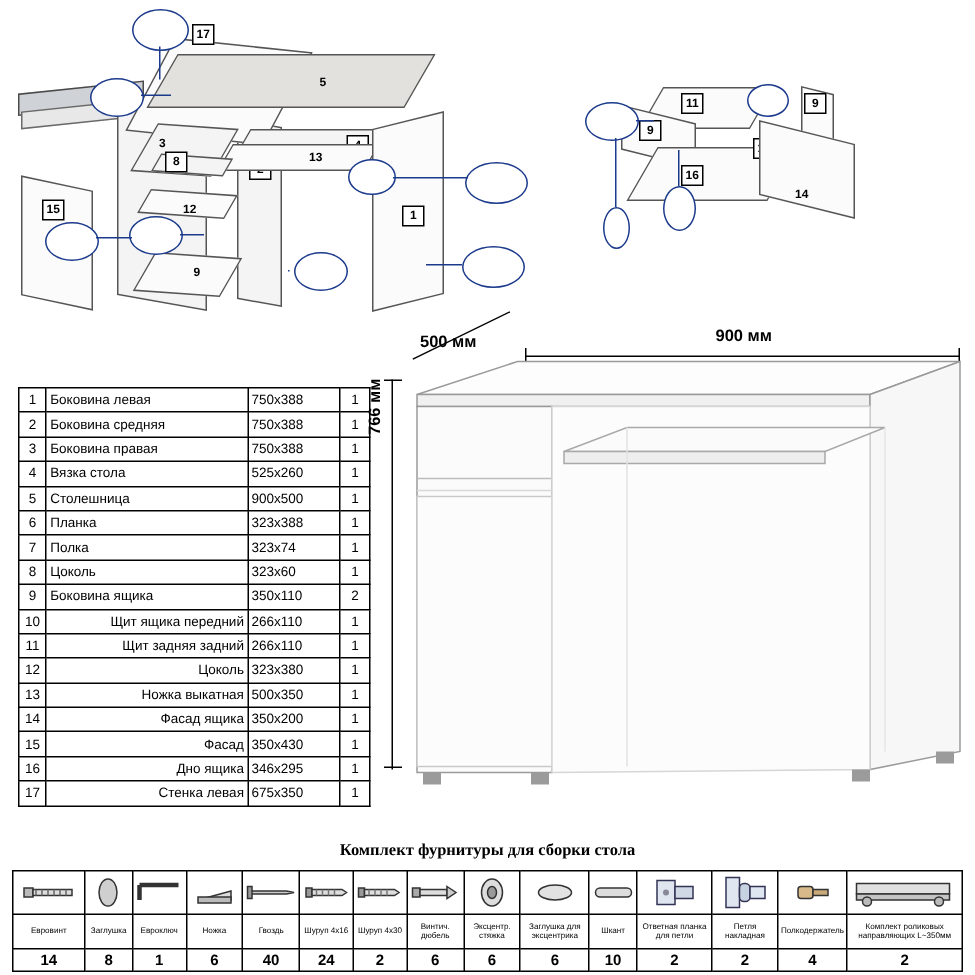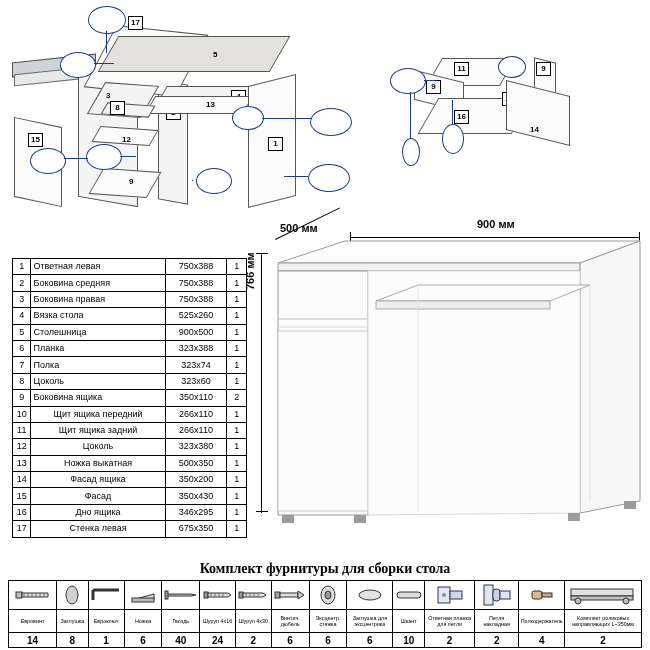--- a/index.html
+++ b/index.html
@@ -41,42 +41,42 @@
   #parts{
     position:absolute;left:12px;top:258px;width:235px;
     border-collapse:collapse;font-size:9px;
   }
   #parts td{
     border:1px solid #000;padding:0 2px;height:15.4px;line-height:15px;
     white-space:nowrap;
   }
   #parts td.c0{width:14px;text-align:center;}
   #parts td.c1{width:135px;text-align:left;}
-  #parts td.c2{width:60px;text-align:center;margin-left:16px;}
+  #parts td.c2{width:60px;text-align:left;margin-left:16px;}
   #parts td.c3{width:16px;text-align:center;}
-  #parts td.c1.ctr{text-align:center;}
+  #parts td.c1.ctr{text-align:right;}
 
   
   #desk{left:250px;top:215px;width:400px;height:330px;}
   .deskbody{position:absolute;}
   .dim-txt{position:absolute;font-size:11px;font-weight:bold;color:#000;}
   .dimline{position:absolute;background:#000;}
 
   
   #hw{
     position:absolute;left:8px;top:580px;width:634px;
     border-collapse:collapse;font-size:5.4px;text-align:center;
   }
   #hw td{border:1px solid #000;padding:0;}
   #hw tr.icons td{height:28px;}
   #hw tr.names td{height:20px;line-height:6.4px;padding:1px;}
   #hw tr.qty td{height:14px;font-size:10px;font-weight:bold;}
   #hw-title{
     position:absolute;left:0;top:561px;width:650px;text-align:center;
-    font-size:14px;font-weight:bold;font-family:"Liberation Serif", serif;
+    font-size:11px;font-weight:bold;font-family:"Liberation Serif", serif;
   }
   .hwicon{display:block;margin:0 auto;}
 </style>
 </head>
 <body>
 
 <div class="wrap">
 
   <div class="abs" id="explode">
 
@@ -154,21 +154,21 @@
       <div class="ln" style="left:30px;top:52px;width:1px;height:46px;"></div>
       <div class="ln" style="left:44px;top:40px;width:12px;height:1px;"></div>
       <div class="ln" style="left:72px;top:60px;width:1px;height:24px;"></div>
     </div>
   </div>
 
   <table id="parts">
     <tbody>
         <tr>
           <td class="c0">1</td>
-          <td class="c1">Ответная левая</td>
+          <td class="c1">Боковина левая</td>
           <td class="c2">750х388</td>
           <td class="c3">1</td>
         </tr>
         <tr>
           <td class="c0">2</td>
           <td class="c1">Боковина средняя</td>
           <td class="c2">750х388</td>
           <td class="c3">1</td>
         </tr>
         <tr>
@@ -214,21 +214,21 @@
           <td class="c3">2</td>
         </tr>
         <tr>
           <td class="c0">10</td>
           <td class="c1 ctr">Щит ящика передний</td>
           <td class="c2">266х110</td>
           <td class="c3">1</td>
         </tr>
         <tr>
           <td class="c0">11</td>
-          <td class="c1 ctr">Щит ящика задний</td>
+          <td class="c1 ctr">Щит задняя задний</td>
           <td class="c2">266х110</td>
           <td class="c3">1</td>
         </tr>
         <tr>
           <td class="c0">12</td>
           <td class="c1 ctr">Цоколь</td>
           <td class="c2">323х380</td>
           <td class="c3">1</td>
         </tr>
         <tr>

